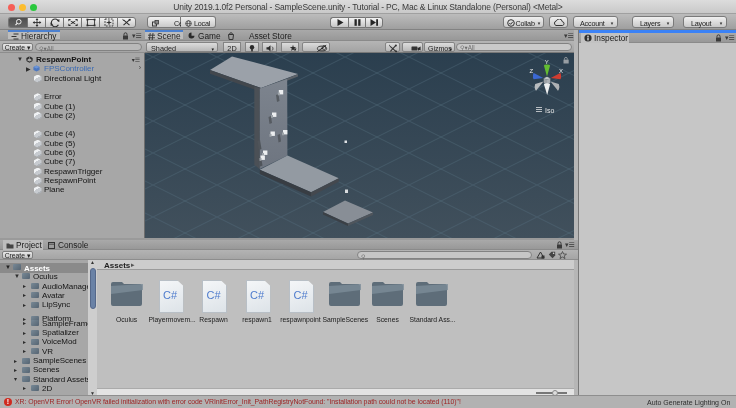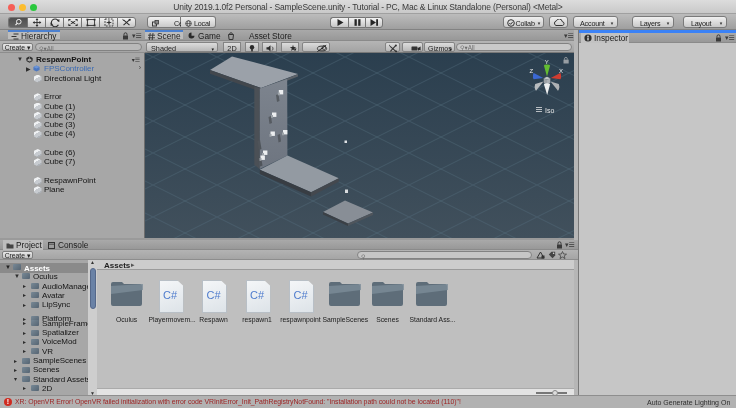--- a/index.html
+++ b/index.html
@@ -300,31 +300,34 @@
     </div>
     <div class="trow hrow" style="top:39.2px;">
         <span class="rowtxt">Error</span>
       </div>
     <div class="trow hrow" style="top:48.5px;">
         <span class="rowtxt">Cube (1)</span>
       </div>
     <div class="trow hrow" style="top:57.8px;">
         <span class="rowtxt">Cube (2)</span>
       </div>
-    <div class="trow hrow" style="top:67.1px;">
-        <span class="rowtxt">Cube (3)</span>
-      </div>
     <div class="trow hrow" style="top:76.4px;padding-left:45px;">
         <span class="rowtxt">Cube (4)</span>
       </div>
+    <div class="trow hrow" style="top:85.7px;">
+        <span class="rowtxt">Cube (5)</span>
+      </div>
     <div class="trow hrow" style="top:95px;padding-left:9px;">
         <span class="rowtxt">Cube (6)</span>
       </div>
     <div class="trow hrow" style="top:104.3px;">
         <span class="rowtxt">Cube (7)</span>
+      </div>
+    <div class="trow hrow" style="top:113.6px;">
+        <span class="rowtxt">RespawnTrigger</span>
       </div>
     <div class="trow hrow" style="top:122.9px;">
         <span class="rowtxt">RespawnPoint</span>
       </div>
     <div class="trow hrow" style="top:132.2px;">
         <span class="rowtxt">Plane</span>
       </div>
   </div>
 </div>
 

